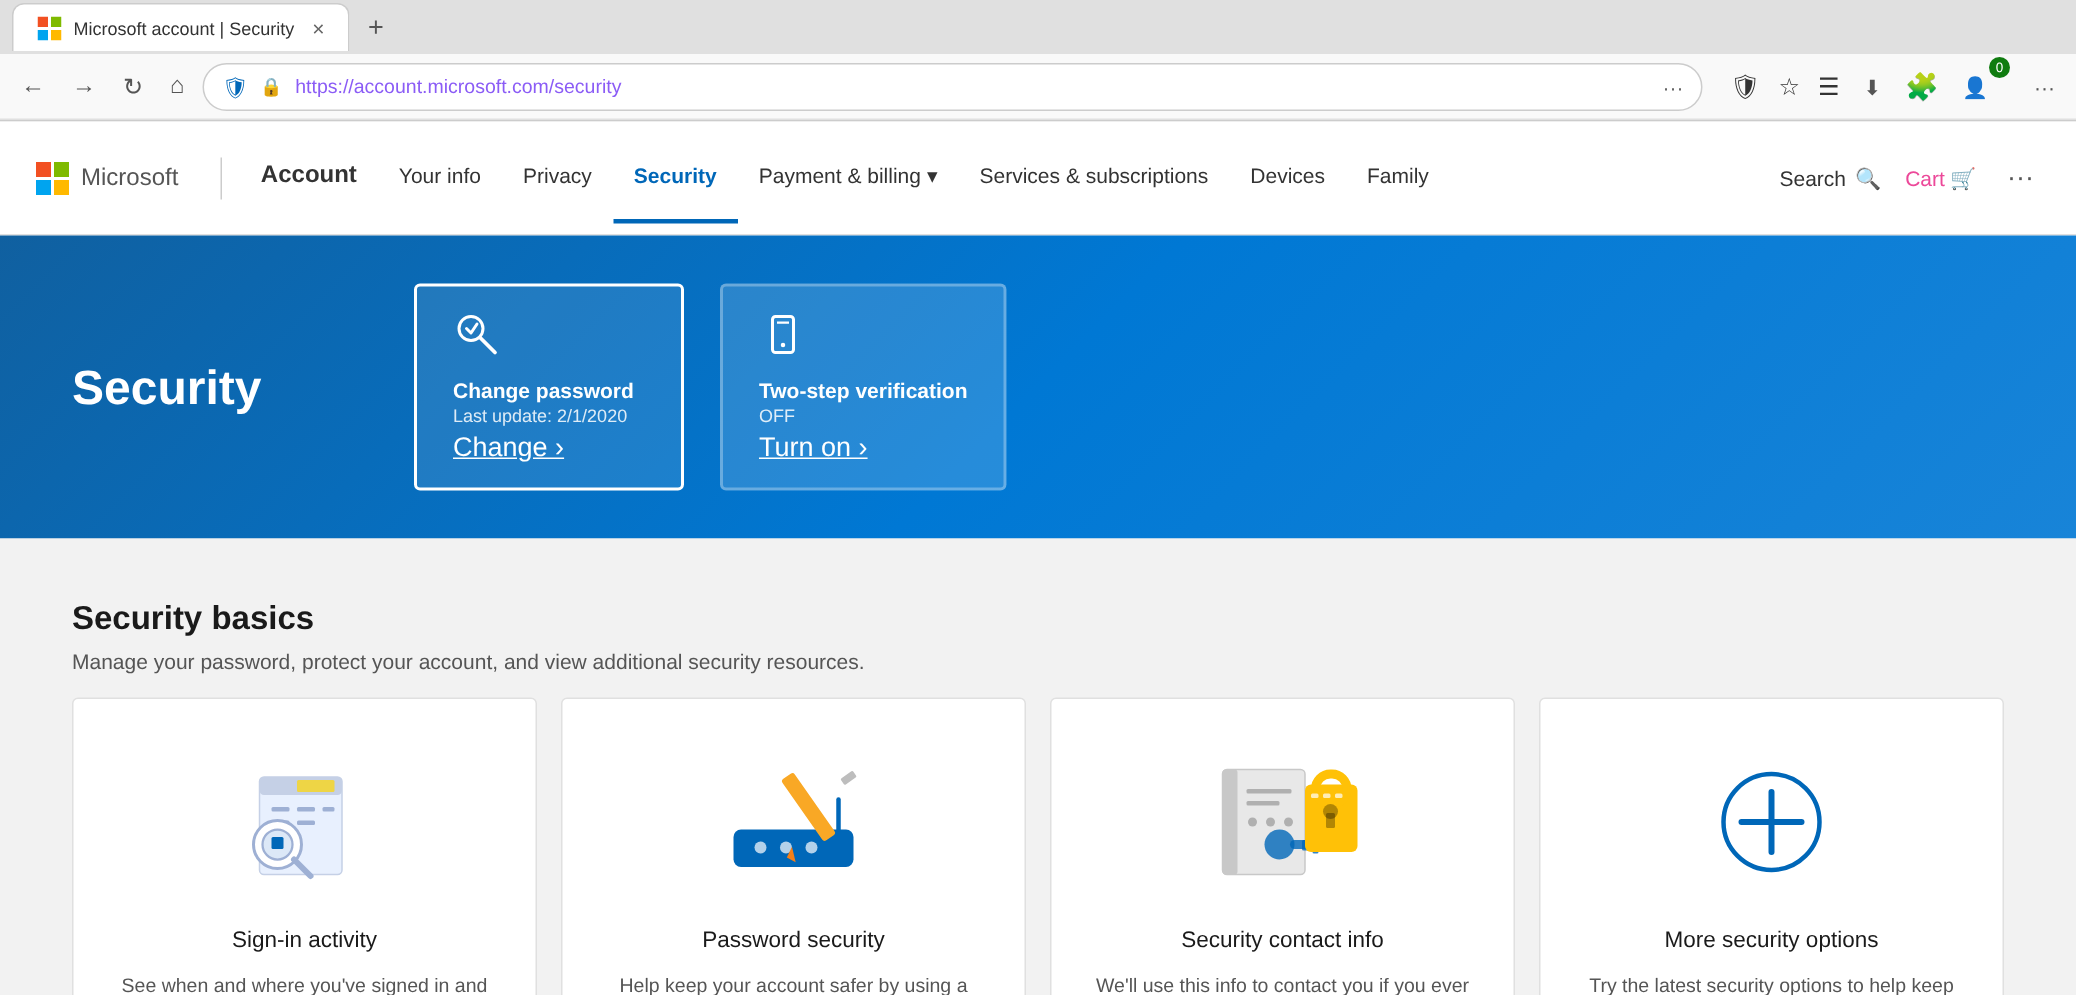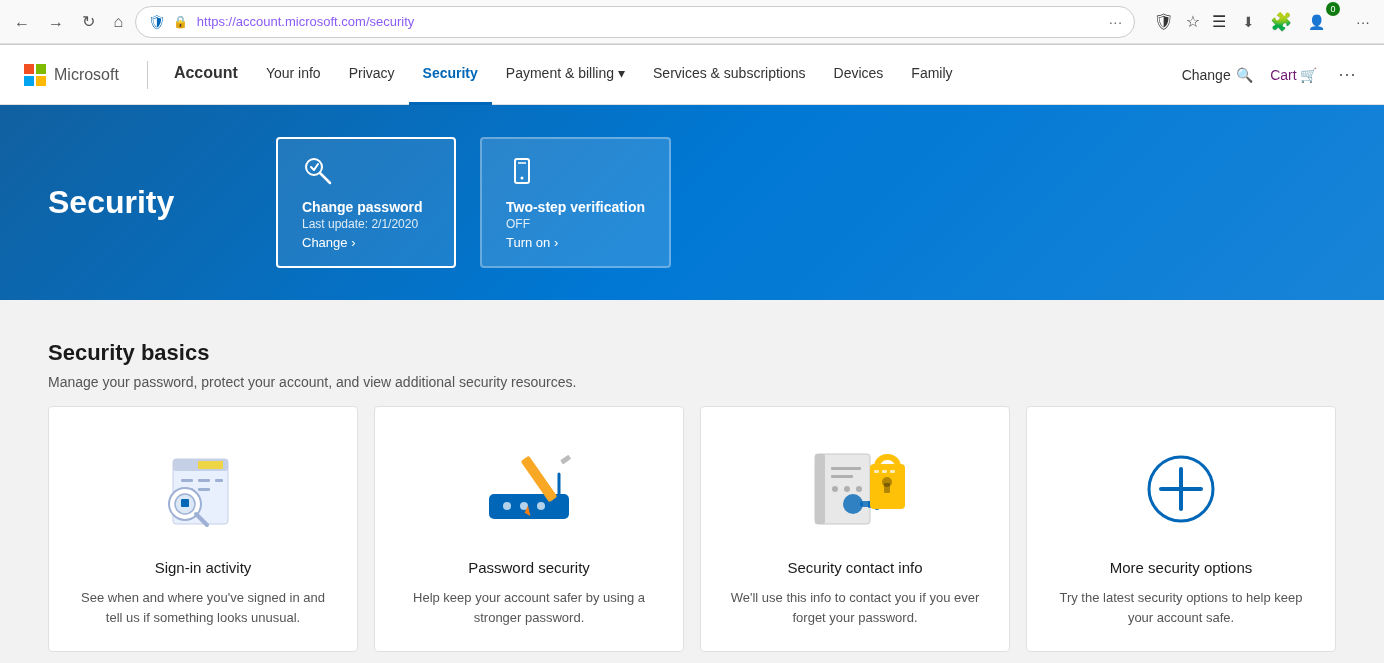--- a/index.html
+++ b/index.html
@@ -81,21 +81,21 @@
       display: flex; align-items: center; justify-content: center;
       position: relative; top: -8px; left: -6px;
     }
 
     
     .ms-header {
       background: #fff;
       display: flex;
       align-items: center;
       padding: 0 24px;
-      height: 60px;
+      height: 76px;
       border-bottom: 1px solid #e0e0e0;
     }
     .ms-logo {
       display: flex; align-items: center; gap: 8px; margin-right: 16px;
     }
     .ms-logo-grid {
       display: grid; grid-template-columns: 1fr 1fr; gap: 2px; width: 22px; height: 22px;
     }
     .ms-logo-sq { width: 10px; height: 10px; }
     .ms-logo-text { font-size: 16px; color: #555; font-weight: 400; }
@@ -116,21 +116,21 @@
       line-height: 54px;
     }
     .ms-nav-item.active {
       color: #0067b8;
       border-bottom: 3px solid #0067b8;
       font-weight: 600;
     }
     .ms-nav-item.account-item { font-weight: 600; font-size: 16px; }
     .ms-header-right { display: flex; align-items: center; gap: 16px; margin-left: auto; }
     .search-btn { display: flex; align-items: center; gap: 6px; cursor: pointer; font-size: 14px; color: #333; }
-    .cart-btn { display: flex; align-items: center; gap: 4px; cursor: pointer; font-size: 14px; color: #701a75; }
+    .cart-btn { display: flex; align-items: center; gap: 4px; cursor: pointer; font-size: 14px; color: #ec4899; }
     .more-btn { cursor: pointer; font-size: 18px; color: #555; padding: 4px; }
 
     
     .security-hero {
       background: linear-gradient(135deg, #1060a0 0%, #0078d4 50%, #1884d8 100%);
       padding: 32px 48px;
       display: flex;
       align-items: center;
       gap: 48px;
       min-height: 120px;
@@ -151,21 +151,21 @@
       min-width: 180px;
       cursor: pointer;
     }
     .hero-card.active {
       background: rgba(255,255,255,0.1);
       border: 2px solid #fff;
     }
     .hero-card-icon { font-size: 24px; margin-bottom: 6px; }
     .hero-card-title { font-size: 14px; font-weight: 600; margin-bottom: 2px; }
     .hero-card-sub { font-size: 12px; color: rgba(255,255,255,0.85); margin-bottom: 4px; }
-    .hero-card-link { font-size: 13px; color: #fff; cursor: pointer; }
+    .hero-card-link { font-size: 18px; color: #fff; text-decoration: underline; cursor: pointer; }
 
     
     .content-area {
       background: #f2f2f2;
       padding: 40px 48px;
     }
     .section-title {
       font-size: 22px;
       font-weight: 600;
       color: #1a1a1a;
@@ -201,20 +201,35 @@
     .card-desc { font-size: 13px; color: #555; line-height: 1.5; flex: 1; }
 
     
     .sign-in-svg, .password-svg, .contact-svg, .more-svg { }
   </style>
 </head>
 <body>
 
 <div class="browser-chrome">
 
+  <div class="tab-bar">
+    <div class="tab">
+      <div class="tab-favicon">
+        <svg width="16" height="16" viewBox="0 0 16 16">
+          <rect x="0" y="0" width="7" height="7" fill="#f25022"></rect>
+          <rect x="9" y="0" width="7" height="7" fill="#7fba00"></rect>
+          <rect x="0" y="9" width="7" height="7" fill="#00a4ef"></rect>
+          <rect x="9" y="9" width="7" height="7" fill="#ffb900"></rect>
+        </svg>
+      </div>
+      <span>Microsoft account | Security</span>
+      <span class="tab-close">×</span>
+    </div>
+    <button class="new-tab-btn">+</button>
+  </div>
 
   <div class="address-bar-row">
     <button class="nav-btn">←</button>
     <button class="nav-btn">→</button>
     <button class="nav-btn">↻</button>
     <button class="nav-btn">⌂</button>
 
     <div class="address-bar">
       <span class="shield-icon-small">🛡</span>
       <span class="lock-icon">🔒</span>
@@ -258,21 +273,21 @@
     <a class="ms-nav-item">Privacy</a>
     <a class="ms-nav-item active" style="color:#0067b8; border-bottom:3px solid #0067b8;">Security</a>
     <a class="ms-nav-item">Payment &amp; billing <span>▾</span></a>
     <a class="ms-nav-item">Services &amp; subscriptions</a>
     <a class="ms-nav-item">Devices</a>
     <a class="ms-nav-item">Family</a>
   </nav>
 
   <div class="ms-header-right">
     <div class="search-btn">
-      <span>Change</span>
+      <span>Search</span>
       <span>🔍</span>
     </div>
     <div class="cart-btn">
       <span>Cart</span>
       <span>🛒</span>
     </div>
     <span class="more-btn">···</span>
   </div>
 </div>
 

